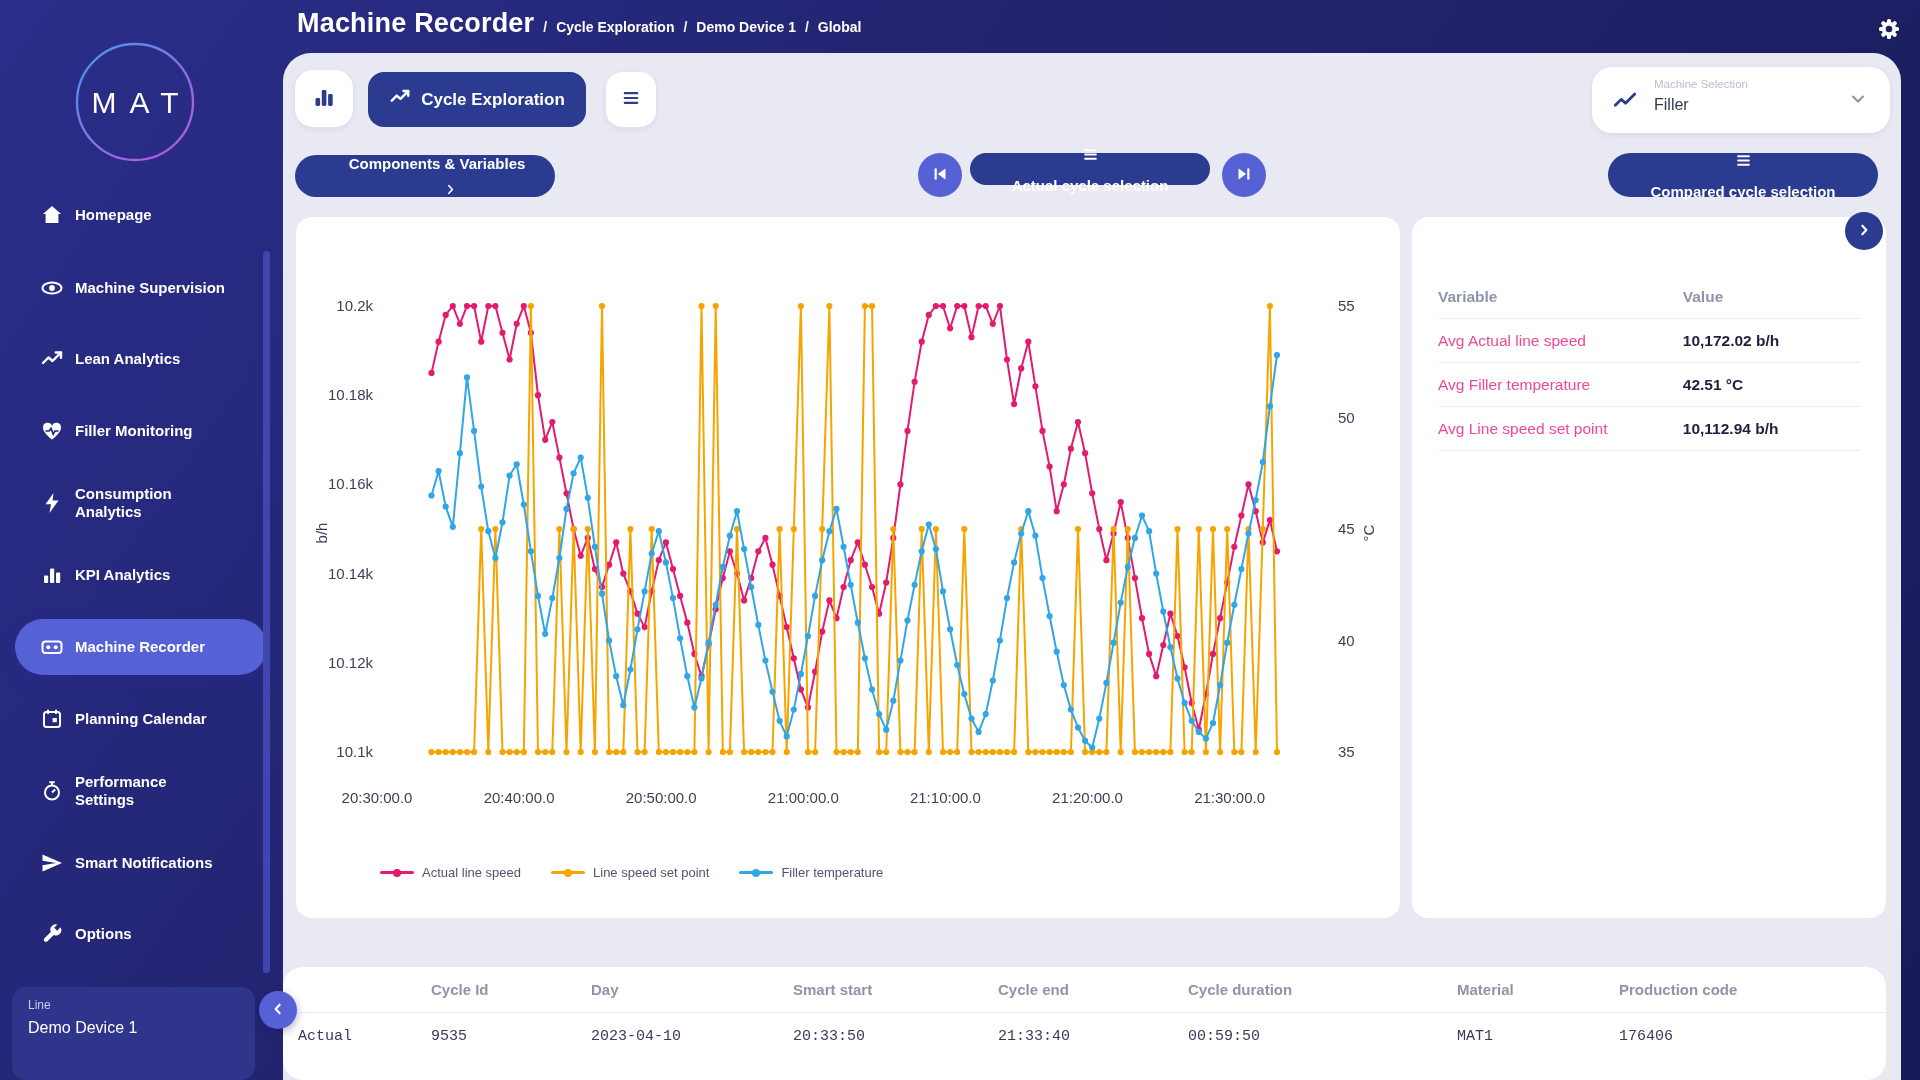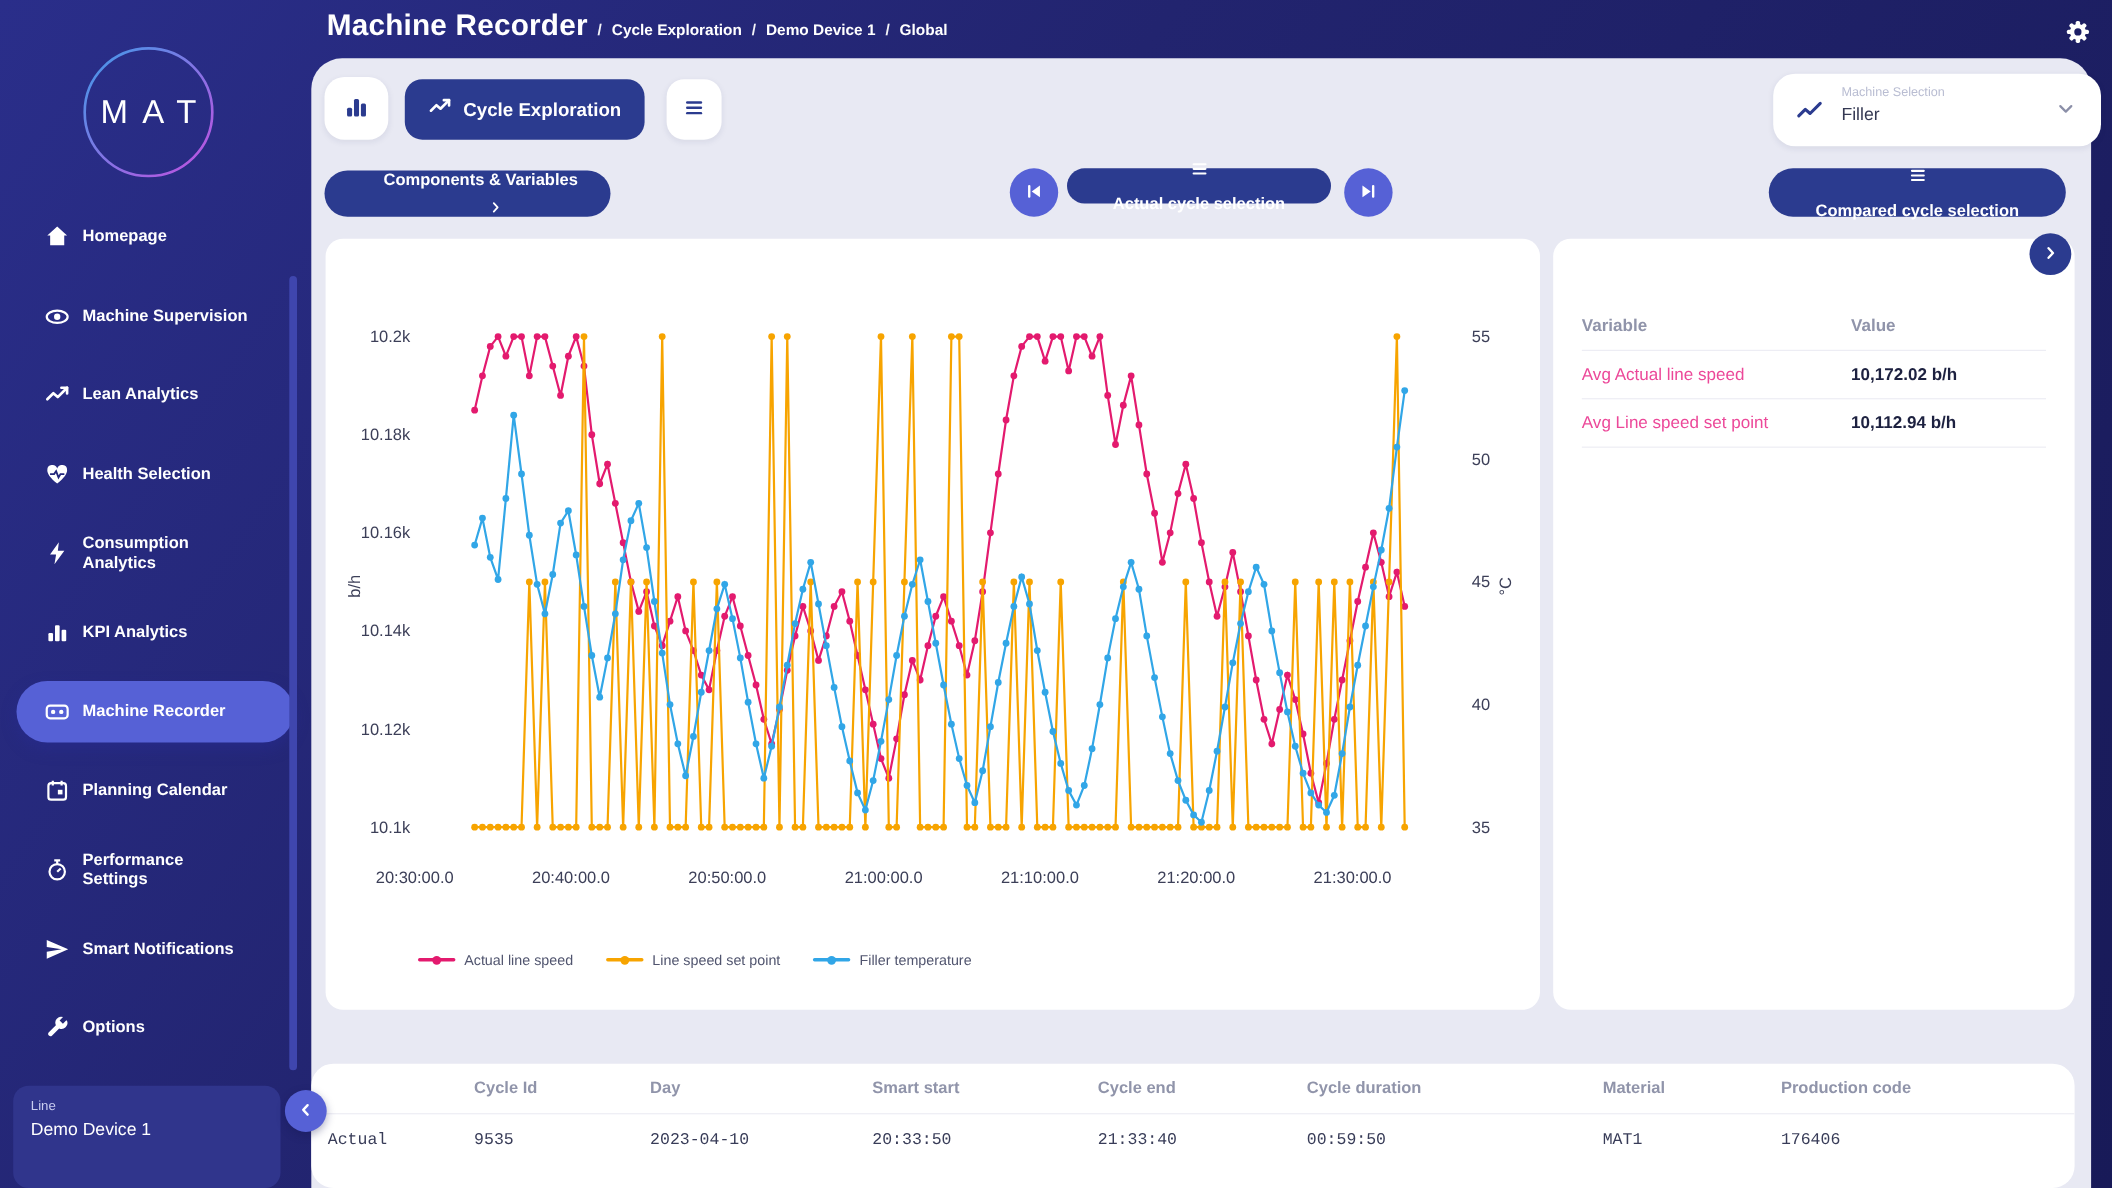--- a/index.html
+++ b/index.html
@@ -43,21 +43,21 @@
   
   .btn { border:none; cursor:pointer; display:flex; align-items:center; justify-content:center; gap:10px;
     font-family:"Liberation Sans", sans-serif; }
   .chartview-btn { position:absolute; left:295px; top:70px; width:58px; height:57px; border-radius:18px;
     background:#fff; box-shadow:0 2px 6px rgba(30,32,90,.08); }
   .tab-btn { position:absolute; left:368px; top:72px; width:218px; height:55px; border-radius:16px;
     background:#2b3b8f; color:#fff; font-size:17px; font-weight:bold; }
   .menu-btn { position:absolute; left:606px; top:72px; width:50px; height:55px; border-radius:16px; background:#fff;
     box-shadow:0 2px 6px rgba(30,32,90,.08); }
   .machine-select { position:absolute; left:1592px; top:67px; width:298px; height:66px; border-radius:20px;
-    background:#fff; cursor:pointer; box-shadow:0 2px 6px rgba(30,32,90,.08);margin-left:20px; }
+    background:#fff; cursor:pointer; box-shadow:0 2px 6px rgba(30,32,90,.08); }
   .ms-label { position:absolute; left:62px; top:11px; font-size:11.5px; color:#b9bdd2; }
   .ms-value { position:absolute; left:62px; top:29px; font-size:16px; color:#343852; }
   .ms-icon { position:absolute; left:20px; top:21px; }
   .ms-chev { position:absolute; right:22px; top:22px; }
 
   
   .pill-dark { background:#2b3b8f; color:#fff; border-radius:22px; font-size:15px; font-weight:bold;flex-direction:column; }
   .components-btn { position:absolute; left:295px; top:155px; width:260px; height:42px; justify-content:flex-start; padding-left:24px; }
   .components-btn svg { margin-left:26px; }
   .nav-circle { position:absolute; top:153px; width:44px; height:44px; border-radius:50%; background:#5661d6;
@@ -166,21 +166,21 @@
   </span>
   <span class="lbl">Lean Analytics</span>
 </div>
 <div class="side-item" style="top:403px">
   <span class="ico">
     <svg width="24" height="24" viewBox="0 0 24 24">
         <path d="M12 20.5 C5.2 15 3 11.4 3 8.4 a4.6 4.6 0 0 1 9-1.4 a4.6 4.6 0 0 1 9 1.4 c0 3-2.2 6.6-9 12.1z" fill="#fff"></path>
         <polyline points="5.5,12 9.2,12 11,9.4 13.2,15 15,12 18.5,12" fill="none" stroke="#23277b" stroke-width="1.7"></polyline>
       </svg>
   </span>
-  <span class="lbl">Health Selection</span>
+  <span class="lbl">Filler Monitoring</span>
 </div>
 <div class="side-item" style="top:475px">
   <span class="ico">
     <svg width="24" height="24" viewBox="0 0 24 24">
         <polygon points="13.5,2 5.5,13.2 11,13.2 9.5,22 18.5,9.6 12.6,9.6" fill="#fff"></polygon>
       </svg>
   </span>
   <span class="lbl">Consumption Analytics</span>
 </div>
 <div class="side-item" style="top:547px">
@@ -763,20 +763,24 @@
   <div class="stats-table">
     <div class="stats-row head">
       <div class="c1">Variable</div>
       <div class="c2">Value</div>
     </div>
     <div class="stats-row">
       <div class="c1">Avg Actual line speed</div>
       <div class="c2">10,172.02 b/h</div>
     </div>
     <div class="stats-row">
+      <div class="c1">Avg Filler temperature</div>
+      <div class="c2">42.51 °C</div>
+    </div>
+    <div class="stats-row">
       <div class="c1">Avg Line speed set point</div>
       <div class="c2">10,112.94 b/h</div>
     </div>
   </div>
 </div>
 
 <button class="panel-chev-btn">
   <span>
     <svg width="16" height="16" viewBox="0 0 24 24" fill="none" stroke="#fff" stroke-width="3.2" stroke-linecap="round" stroke-linejoin="round">
         <polyline points="9.5,5.5 15.5,12 9.5,18.5"></polyline>

